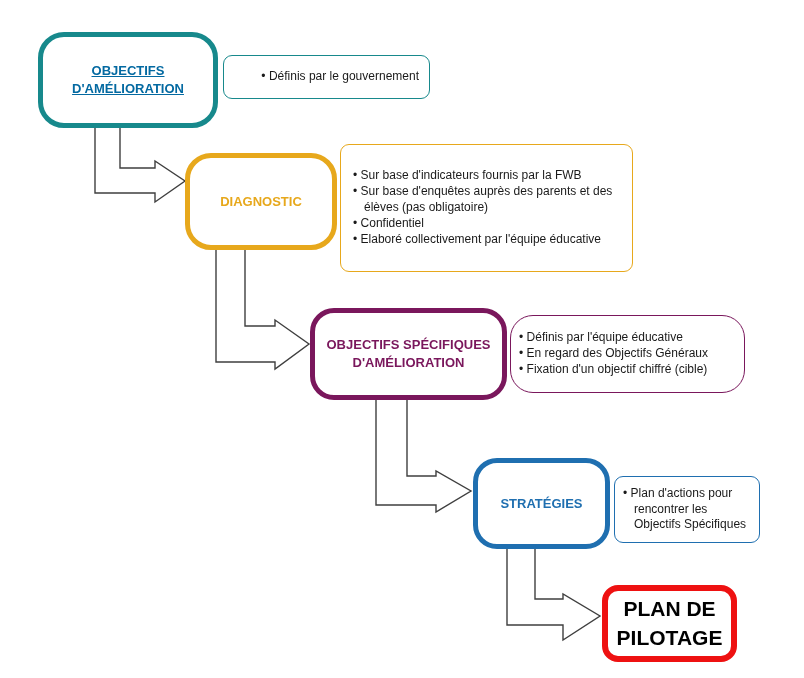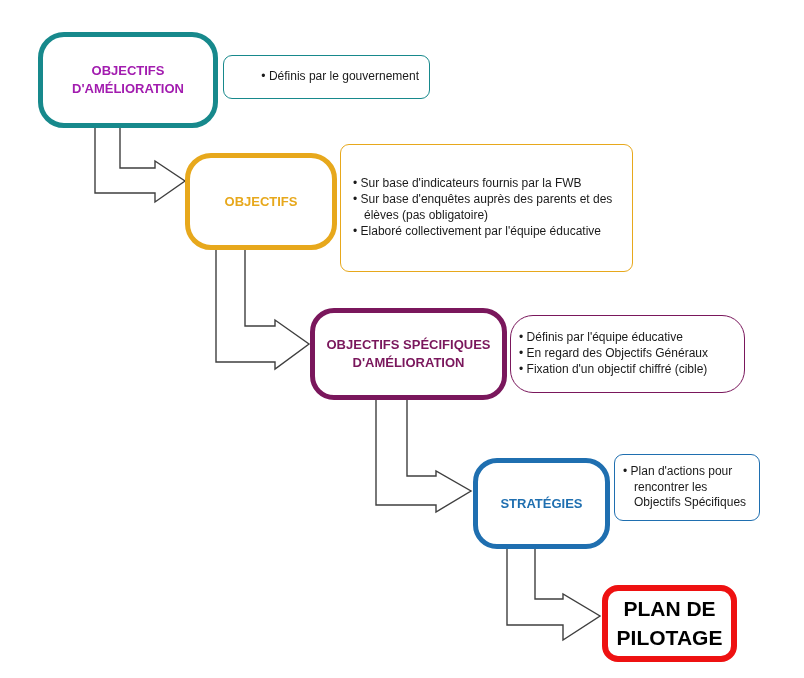--- a/index.html
+++ b/index.html
@@ -33,50 +33,51 @@
     background:#ffffff;
     border:1.5px solid;
     border-radius:9px;
     display:flex;flex-direction:column;justify-content:center;
     color:#1a1a1a;
     font-size:12px;line-height:1.32;
   }
   .note-1{left:223px;top:55px;width:207px;height:44px;padding:4px 10px;}
   .note-2{left:340px;top:144px;width:293px;height:128px;padding:8px 12px;}
   .note-3{left:510px;top:315px;width:235px;height:78px;padding:6px 8px;}
-  .note-4{left:614px;top:454px;width:146px;height:67px;padding:6px 8px;}
+  .note-4{left:614px;top:476px;width:146px;height:67px;padding:6px 8px;}
   .note-item{padding-left:11px;text-indent:-11px;}
   .note-item::before{content:"\2022\00a0";}
   .note-2 .note-item{max-width:250px;}
 </style>
 </head>
 <body>
 
 <div class="canvas">
 
   <svg class="arrow-layer" width="804" height="678" viewBox="0 0 804 678">
     <polygon points="95,125 95,193 155,193 155,202 185,181 155,161 155,168 120,168 120,125" style="fill: rgb(255, 255, 255); stroke: rgb(63, 63, 63);"></polygon>
     <polygon points="216,247 216,362 275,362 275,369 309,344 275,320 275,326 245,326 245,247" style="fill: rgb(255, 255, 255); stroke: rgb(63, 63, 63);"></polygon>
     <polygon points="376,397 376,505 436,505 436,512 471,491 436,471 436,476 407,476 407,397" style="fill: rgb(255, 255, 255); stroke: rgb(63, 63, 63);"></polygon>
     <polygon points="507,530 507,625 563,625 563,640 600,616 563,594 563,599 535,599 535,530" style="fill: rgb(255, 255, 255); stroke: rgb(63, 63, 63);"></polygon>
   </svg>
 
-  <div class="stage stage-1" style="border-color: rgb(23, 137, 140); color: #a21caf;">
+  <div class="stage stage-1" style="border-color: rgb(23, 137, 140); color: #0369a1; text-decoration: underline;">
     <span class="stage-label">OBJECTIFS D'AMÉLIORATION</span>
   </div>
   <div class="note note-1" style="border-color: rgb(23, 137, 140); align-items: flex-end;">
     <div class="note-item">Définis par le gouvernement</div>
   </div>
 
   <div class="stage stage-2" style="border-color: rgb(231, 168, 28); color: rgb(231, 168, 28);">
-    <span class="stage-label">OBJECTIFS</span>
+    <span class="stage-label">DIAGNOSTIC</span>
   </div>
   <div class="note note-2" style="border-color: rgb(231, 168, 28);">
     <div class="note-item">Sur base d'indicateurs fournis par la FWB</div>
     <div class="note-item">Sur base d'enquêtes auprès des parents et des élèves (pas obligatoire)</div>
+    <div class="note-item">Confidentiel</div>
     <div class="note-item">Elaboré collectivement par l'équipe éducative</div>
   </div>
 
   <div class="stage stage-3" style="border-color: rgb(122, 23, 92); color: rgb(122, 23, 92);">
     <span class="stage-label">OBJECTIFS SPÉCIFIQUES D'AMÉLIORATION</span>
   </div>
   <div class="note note-3" style="border-color: rgb(122, 23, 92); border-radius: 23px;">
     <div class="note-item">Définis par l'équipe éducative</div>
     <div class="note-item">En regard des Objectifs Généraux</div>
     <div class="note-item">Fixation d'un objectif chiffré (cible)</div>

